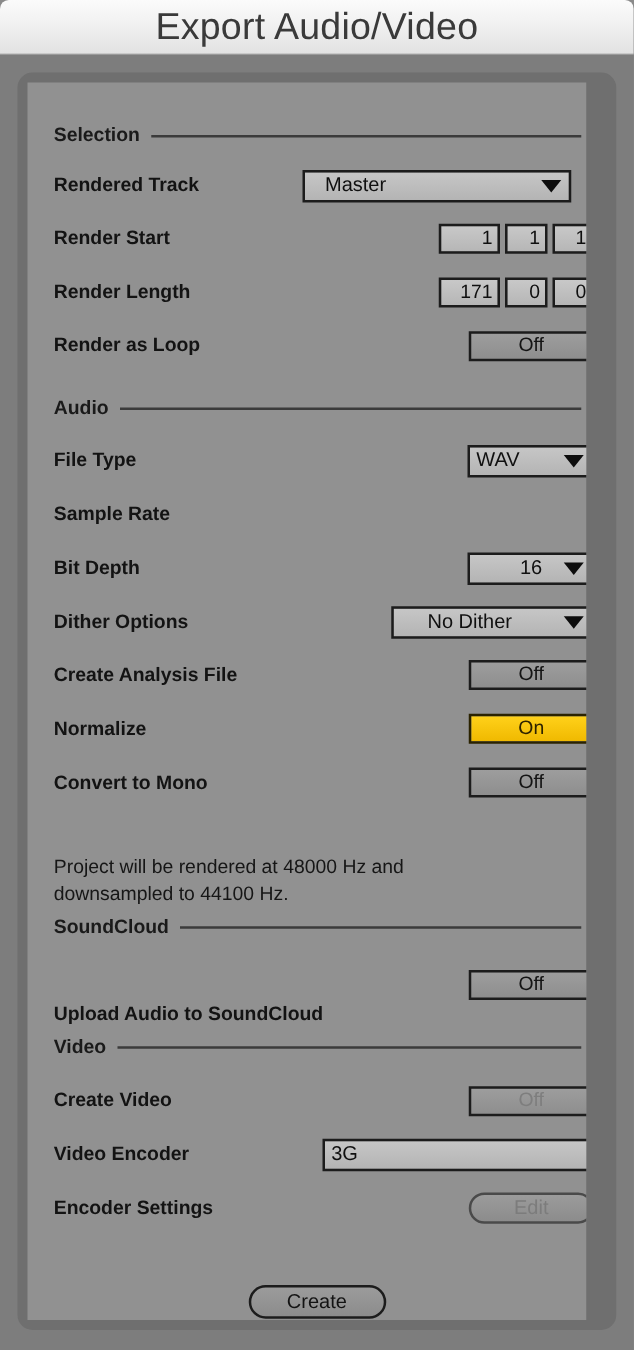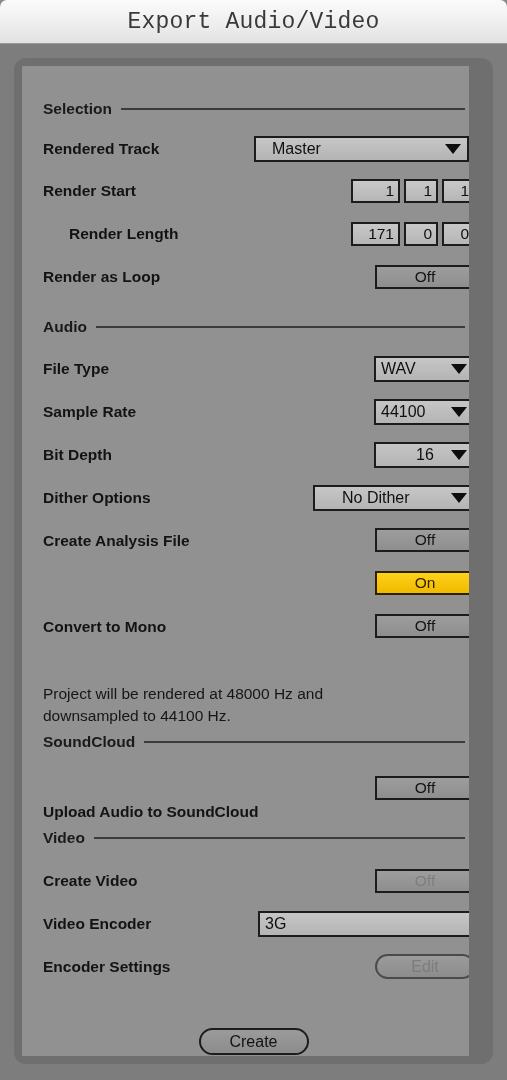--- a/index.html
+++ b/index.html
@@ -16,22 +16,22 @@
   
   .titlebar{
     position:absolute;left:0;top:0;width:507px;height:44px;
     background:linear-gradient(to bottom,#fbfbfb 0%,#f0f0f0 48%,#e2e2e2 100%);
     border-bottom:1px solid #9a9a9a;
     border-top-left-radius:7px;border-top-right-radius:7px;
     display:flex;align-items:center;justify-content:center;
     box-sizing:border-box;
   }
   .titlebar-text{
-    font-size:23px;color:#3a3a3a;letter-spacing:.2px;
-    font-family:Liberation Mono, monospace;
+    font-size:30px;color:#3a3a3a;letter-spacing:.2px;
+    font-family:Liberation Sans, sans-serif;
   }
   
   .bodyarea{
     position:absolute;left:0;top:44px;width:507px;height:1036px;
     background:#7d7d7d;
     box-sizing:border-box;
     padding:14px 14px 12px 14px;
   }
   .frame{
     position:relative;width:479px;height:1006px;
@@ -135,39 +135,39 @@
       <div class="panel">
 
         <div class="section-head" style="top:34px;">
           <span class="label">Selection</span>
           <span class="rule"></span>
         </div>
 
         <div class="row" style="top:70px;">
           <span class="row-label">Rendered Track</span>
         </div>
-        <div class="ctl dropdown" style="left:232px;top:70px;width:215px;padding-left:16px;">
+        <div class="ctl dropdown" style="left:220px;top:70px;width:215px;padding-left:16px;">
           <span class="dval">Master</span>
           <span class="caret"></span>
         </div>
 
         <div class="row" style="top:112px;">
           <span class="row-label">Render Start</span>
         </div>
         <div class="ctl numbox" style="left:329px;top:113px;width:49px;">
           <span>1</span>
         </div>
         <div class="ctl numbox" style="left:382px;top:113px;width:34px;">
           <span>1</span>
         </div>
         <div class="ctl numbox" style="left:420px;top:113px;width:33px;">
           <span>1</span>
         </div>
 
-        <div class="row" style="top:155px;margin-left:26px;">
+        <div class="row" style="top:155px;">
           <span class="row-label">Render Length</span>
         </div>
         <div class="ctl numbox" style="left:329px;top:156px;width:49px;">
           <span>171</span>
         </div>
         <div class="ctl numbox" style="left:382px;top:156px;width:34px;">
           <span>0</span>
         </div>
         <div class="ctl numbox" style="left:420px;top:156px;width:33px;">
           <span>0</span>
@@ -189,24 +189,20 @@
           <span class="row-label">File Type</span>
         </div>
         <div class="ctl dropdown" style="left:352px;top:290px;width:101px;">
           <span class="dval">WAV</span>
           <span class="caret"></span>
         </div>
 
         <div class="row" style="top:333px;">
           <span class="row-label">Sample Rate</span>
         </div>
-        <div class="ctl dropdown" style="left:352px;top:333px;width:101px;">
-          <span class="dval">44100</span>
-          <span class="caret"></span>
-        </div>
 
         <div class="row" style="top:376px;">
           <span class="row-label">Bit Depth</span>
         </div>
         <div class="ctl dropdown" style="left:352px;top:376px;width:101px;padding-left:40px;">
           <span class="dval">16</span>
           <span class="caret"></span>
         </div>
 
         <div class="row" style="top:419px;">
@@ -217,20 +213,23 @@
           <span class="caret"></span>
         </div>
 
         <div class="row" style="top:462px;">
           <span class="row-label">Create Analysis File</span>
         </div>
         <div class="ctl togglebtn" style="left:353px;top:462px;width:100px;">
           <span>Off</span>
         </div>
 
+        <div class="row" style="top:505px;">
+          <span class="row-label">Normalize</span>
+        </div>
         <div class="ctl togglebtn on" style="left:353px;top:505px;width:100px;">
           <span>On</span>
         </div>
 
         <div class="row" style="top:548px;">
           <span class="row-label">Convert to Mono</span>
         </div>
         <div class="ctl togglebtn" style="left:353px;top:548px;width:100px;">
           <span>Off</span>
         </div>

